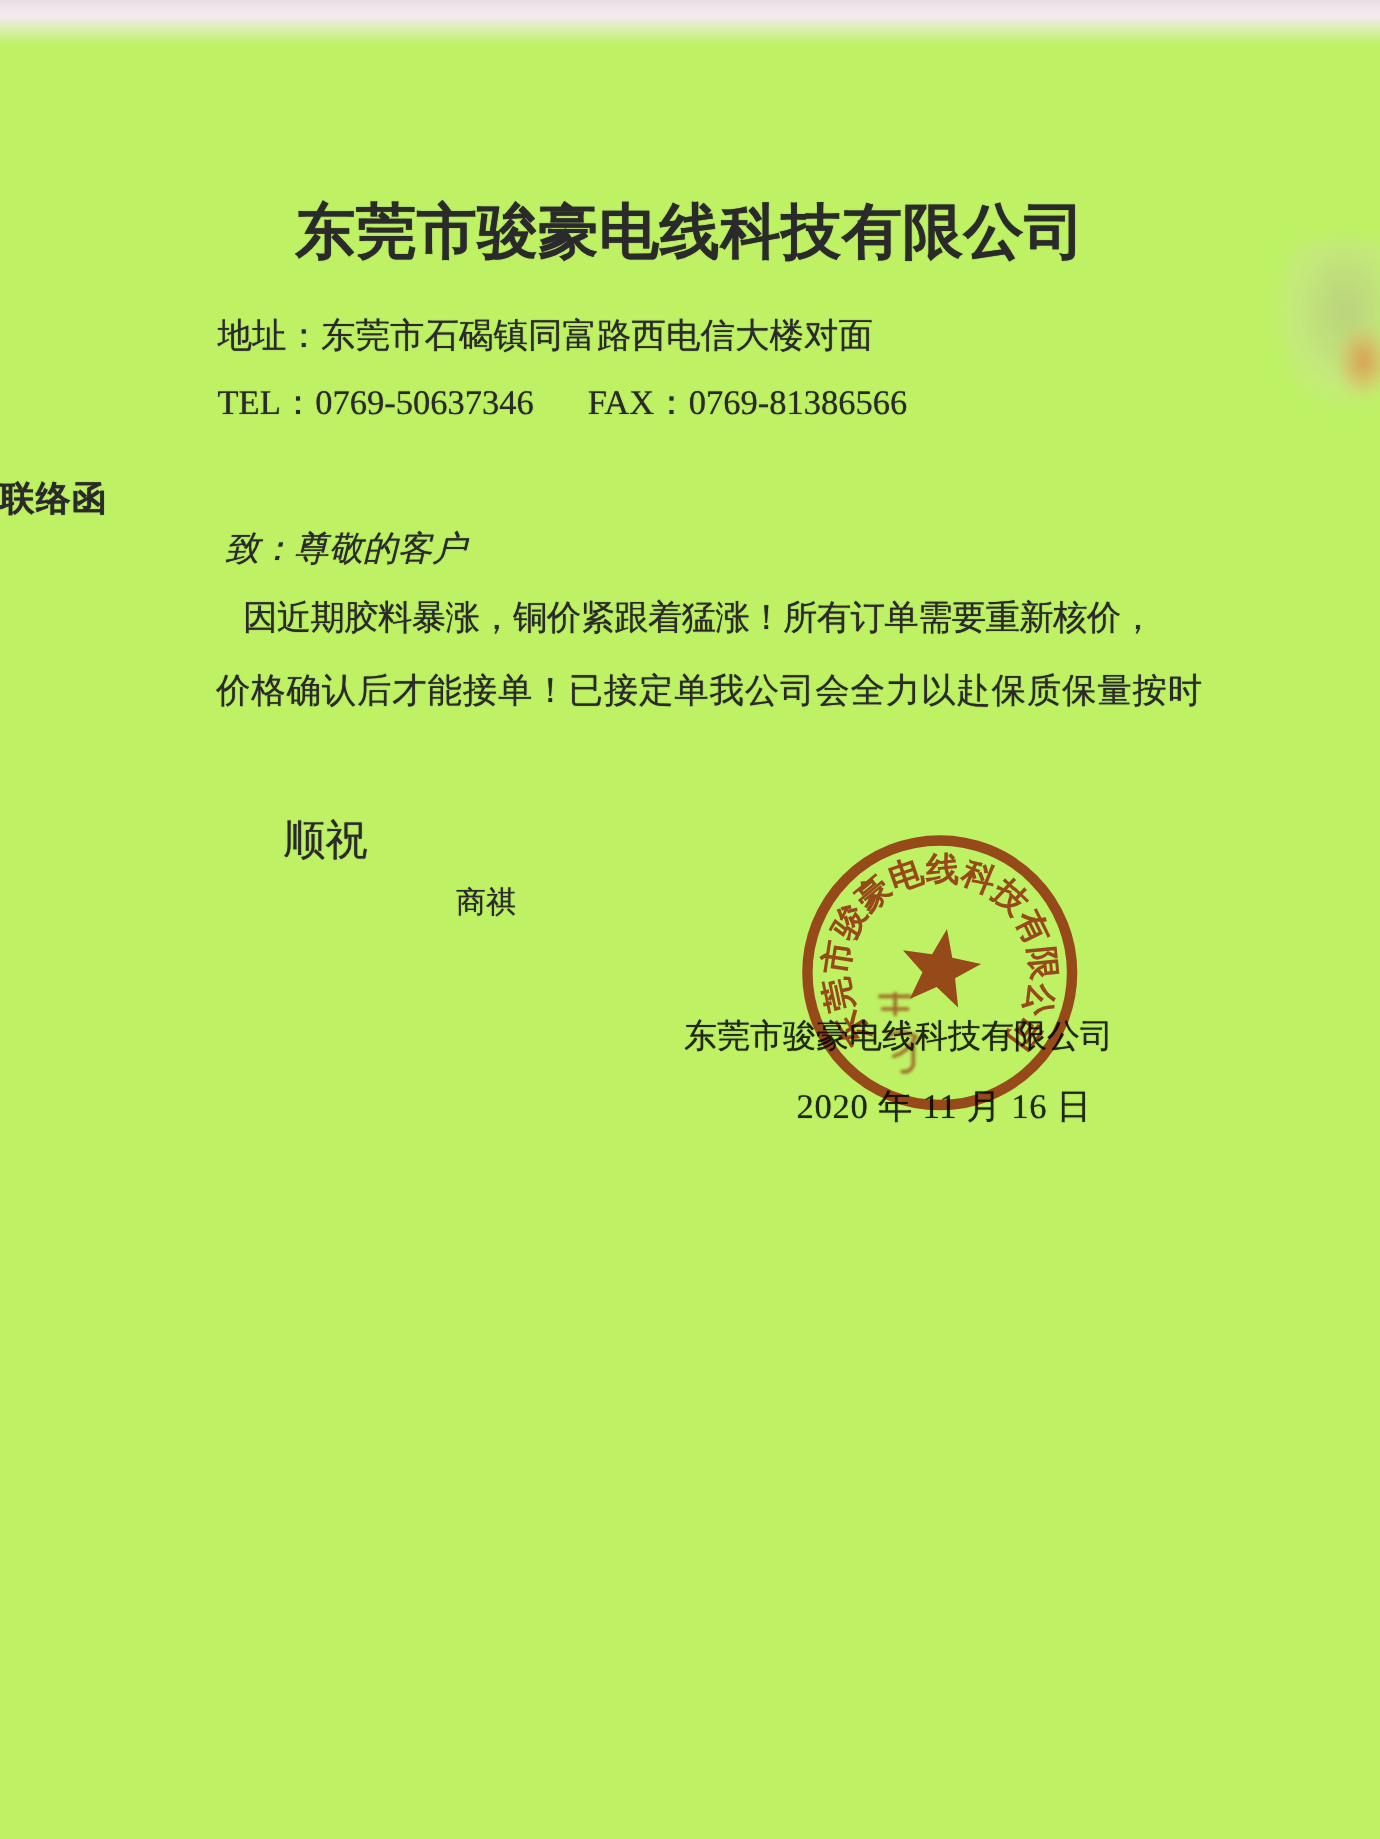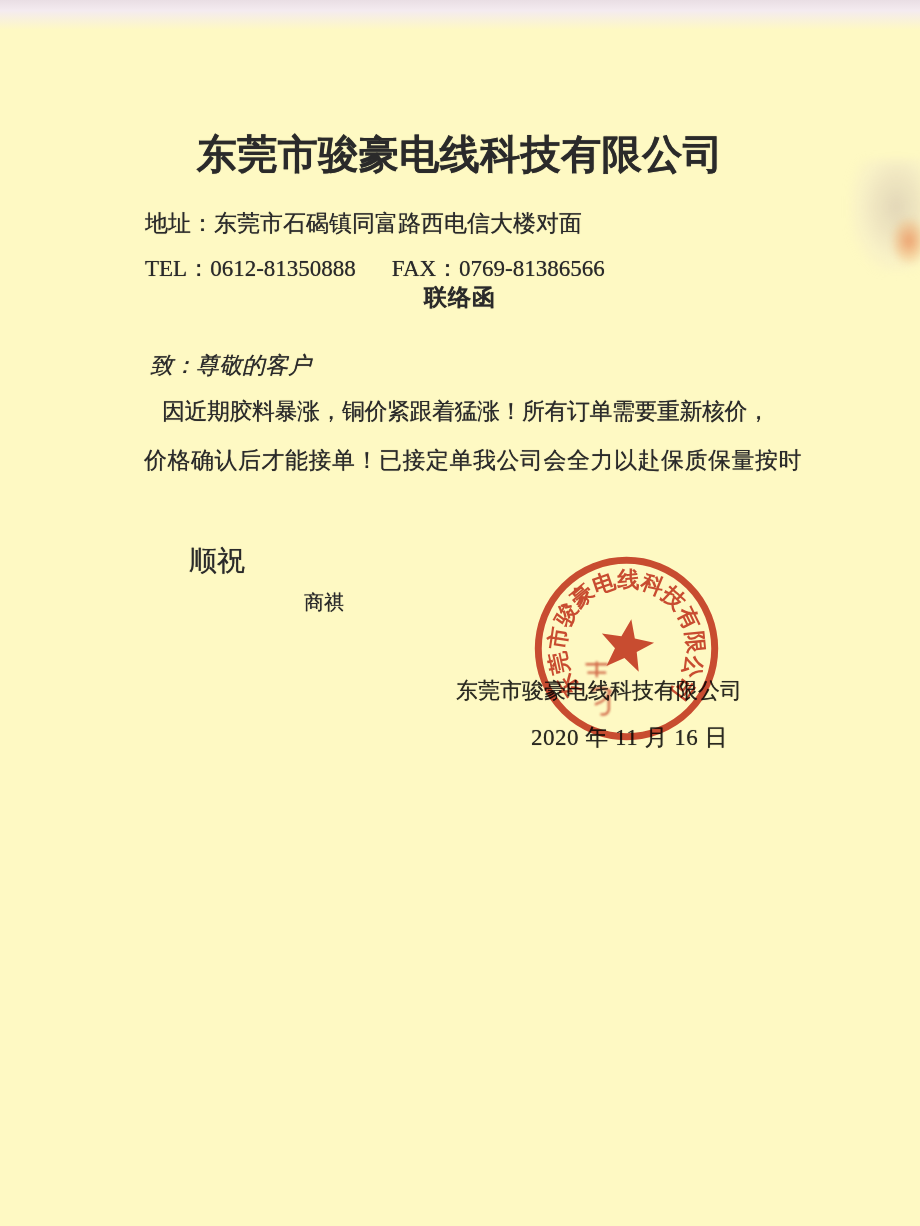--- a/index.html
+++ b/index.html
@@ -5,21 +5,21 @@
   html,body{margin:0;padding:0;}
   body{
     width:920px;height:1226px;
     background:#ffffff;
     font-family:"Liberation Serif","DejaVu Serif",serif;
     overflow:hidden;
   }
   .page{
     position:relative;
     width:920px;height:1226px;
-    background:#fef9c3;
+    background:#bef264;
     color:#2a2a2a;
   }
   
   .top-band{
     position:absolute;left:0;top:0;width:920px;height:30px;
     background:linear-gradient(180deg,#e9dee4 0%,#f4ebf0 35%,rgba(253,252,253,0) 100%);
     pointer-events:none;
   }
   .smudge-gray{
     position:absolute;left:850px;top:160px;width:75px;height:112px;
@@ -43,21 +43,21 @@
   }
   .company-title{
     left:0;top:132px;width:920px;
     text-align:center;
     font-size:40px;font-weight:bold;
     letter-spacing:0.5px;
   }
   .address-line{left:145px;top:211px;font-size:23px;text-align:center;}
   .tel-row{left:145px;top:256px;font-size:23px;display:flex;gap:36px;}
   .letter-title{
-    left:0;top:285px;width:920px;text-align:center;
+    left:0;top:320px;width:920px;text-align:left;
     font-size:23px;font-weight:bold;letter-spacing:1px;
   }
   .salutation{left:150px;top:353px;font-size:23px;font-style:italic;}
   .body-line-1{left:162px;top:399px;font-size:23px;letter-spacing:-0.5px;}
   .body-line-2{left:144px;top:448px;font-size:23px;letter-spacing:0.5px;}
   .body-line-3{left:148px;top:497px;font-size:23px;letter-spacing:1px;}
   .closing-1{left:189px;top:545px;font-size:28px;}
   .closing-2{left:304px;top:591px;font-size:20px;}
   .signature-line{
     left:456px;top:678px;font-size:22px;letter-spacing:0;
@@ -83,21 +83,21 @@
 
   <div class="top-band"></div>
   <div class="smudge-gray"></div>
   <div class="smudge-orange"></div>
 
   <div class="txt company-title">东莞市骏豪电线科技有限公司</div>
 
   <div class="txt address-line">地址：东莞市石碣镇同富路西电信大楼对面</div>
 
   <div class="txt tel-row">
-    <span>TEL：0612-81350888</span>
+    <span>TEL：0769-50637346</span>
     <span>FAX：0769-81386566</span>
   </div>
 
   <div class="txt letter-title">联络函</div>
 
   <div class="txt salutation">致：尊敬的客户</div>
 
   <div class="txt body-line-2">价格确认后才能接单！已接定单我公司会全力以赴保质保量按时</div>
   <div class="txt body-line-1">因近期胶料暴涨，铜价紧跟着猛涨！所有订单需要重新核价，</div>
 

